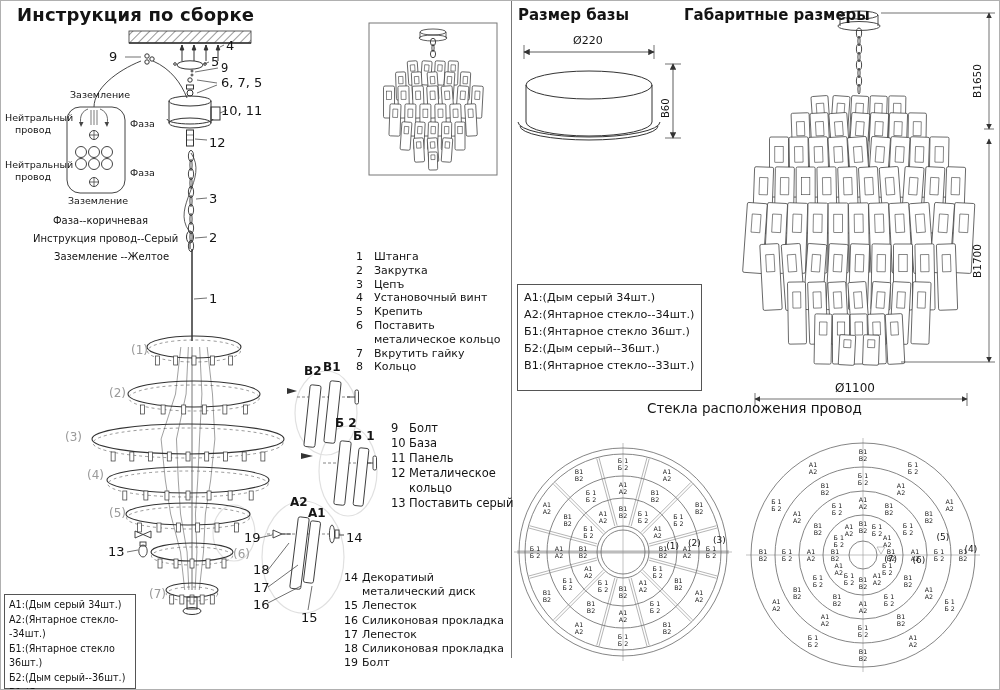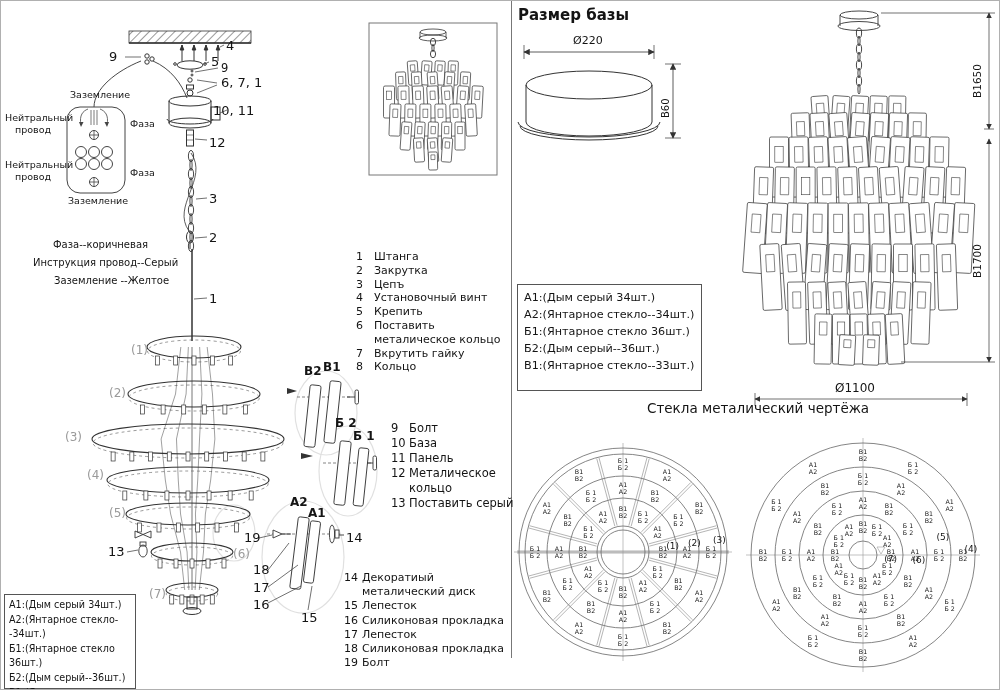--- a/index.html
+++ b/index.html
@@ -9,21 +9,21 @@
   svg text{font-family:"DejaVu Sans",sans-serif;fill:#141414;}
   .lbl{position:absolute;white-space:nowrap;line-height:1.05;}
   .big{font-size:18px;font-weight:600;letter-spacing:.2px;}
   .sec{font-size:15px;font-weight:600;}
   .sec2{font-size:13px;font-weight:600;}
   .callout{font-size:13px;}
   .c12{font-size:11.5px;}
   .tier{font-size:12px;color:#9a9a9a;}
   .gl{font-size:12px;font-weight:600;}
   .sm{font-size:9.5px;}
-  .note{font-size:10px;margin-top:24px;}
+  .note{font-size:10px;}
   .dim{font-size:11px;}
   .pc{font-size:19px;}
   .box{position:absolute;border:1px solid #555;background:#fff;box-sizing:border-box;}
   .legend{font-size:9.6px;line-height:14.6px;padding:3px 2px 0 4px;}
   .legend2{font-size:11.2px;line-height:17px;padding:4px 4px 0 6px;}
   .plist{position:absolute;}
   .plist .row{display:flex;}
   .plist .n{flex:none;width:18px;}
   .plist .cont{padding-left:18px;}
   .lhA{font-size:11px;line-height:13.8px;}
@@ -948,28 +948,29 @@
         <text x="917.7869030931378" y="561.8807215938689" text-anchor="middle" font-size="9" fill="#b5b5b5">(6)</text>
         <text x="889.7275059247639" y="560.8968468268819" text-anchor="middle" font-size="9" fill="#b5b5b5">(7)</text>
         <polygon points="876,546 884,546 880,553" fill="none" stroke="#aaa" stroke-width="0.7"></polygon>
       </g>
 
     <text font-size="10" transform="rotate(-90 668 117)" x="668" y="117">B60</text>
     <text font-size="10.5" transform="rotate(-90 980 97)" x="980" y="97">B1650</text>
     <text font-size="10.5" transform="rotate(-90 980 277)" x="980" y="277">B1700</text>
   </svg>
 
+  <div class="lbl big" style="left:16px;top:5px;">Инструкция по сборке</div>
   <div class="divider"></div>
 
   <div class="lbl callout" style="left:108px;top:49px;">9</div>
   <div class="lbl callout" style="left:225px;top:38px;">4</div>
   <div class="lbl callout" style="left:210px;top:54px;">5</div>
   <div class="lbl c12" style="left:220px;top:61px;">9</div>
-  <div class="lbl callout" style="left:220px;top:75px;">6, 7, 1</div>
-  <div class="lbl callout" style="left:212px;top:103px;">10, 11</div>
+  <div class="lbl callout" style="left:220px;top:75px;">6, 7, 5</div>
+  <div class="lbl callout" style="left:220px;top:103px;">10, 11</div>
   <div class="lbl callout" style="left:208px;top:135px;">12</div>
   <div class="lbl callout" style="left:208px;top:191px;">3</div>
   <div class="lbl callout" style="left:208px;top:230px;">2</div>
   <div class="lbl callout" style="left:208px;top:291px;">1</div>
   <div class="lbl callout" style="left:107px;top:544px;">13</div>
 
   <div class="lbl tier" style="left:130px;top:343px;">(1)</div>
   <div class="lbl tier" style="left:108px;top:386px;">(2)</div>
   <div class="lbl tier" style="left:64px;top:430px;">(3)</div>
   <div class="lbl tier" style="left:86px;top:468px;">(4)</div>
@@ -1098,17 +1099,18 @@
   <div class="box legend2" style="left:516px;top:283px;width:185px;height:107px;">
       <div>А1:(Дым серый 34шт.)</div>
       <div>А2:(Янтарное стекло--34шт.)</div>
       <div>Б1:(Янтарное стекло 36шт.)</div>
       <div>Б2:(Дым серый--36шт.)</div>
       <div>В1:(Янтарное стекло--33шт.)</div>
     </div>
 
   <div class="lbl sec" style="left:517px;top:7px;text-align:center;">Размер базы</div>
   <div class="lbl dim" style="left:572px;top:34px;">Ø220</div>
+  <div class="lbl sec" style="left:683px;top:7px;">Габаритные размеры</div>
   <div class="lbl dim" style="left:834px;top:381px;font-size:12px;">Ø1100</div>
-  <div class="lbl sec2" style="left:646px;top:400px;font-weight:400;font-size:13.5px;">Стекла металический чертёжа</div>
+  <div class="lbl sec2" style="left:646px;top:400px;font-weight:400;font-size:13.5px;">Стекла расположения провод</div>
 
 
 </div>
 
 </body></html>

